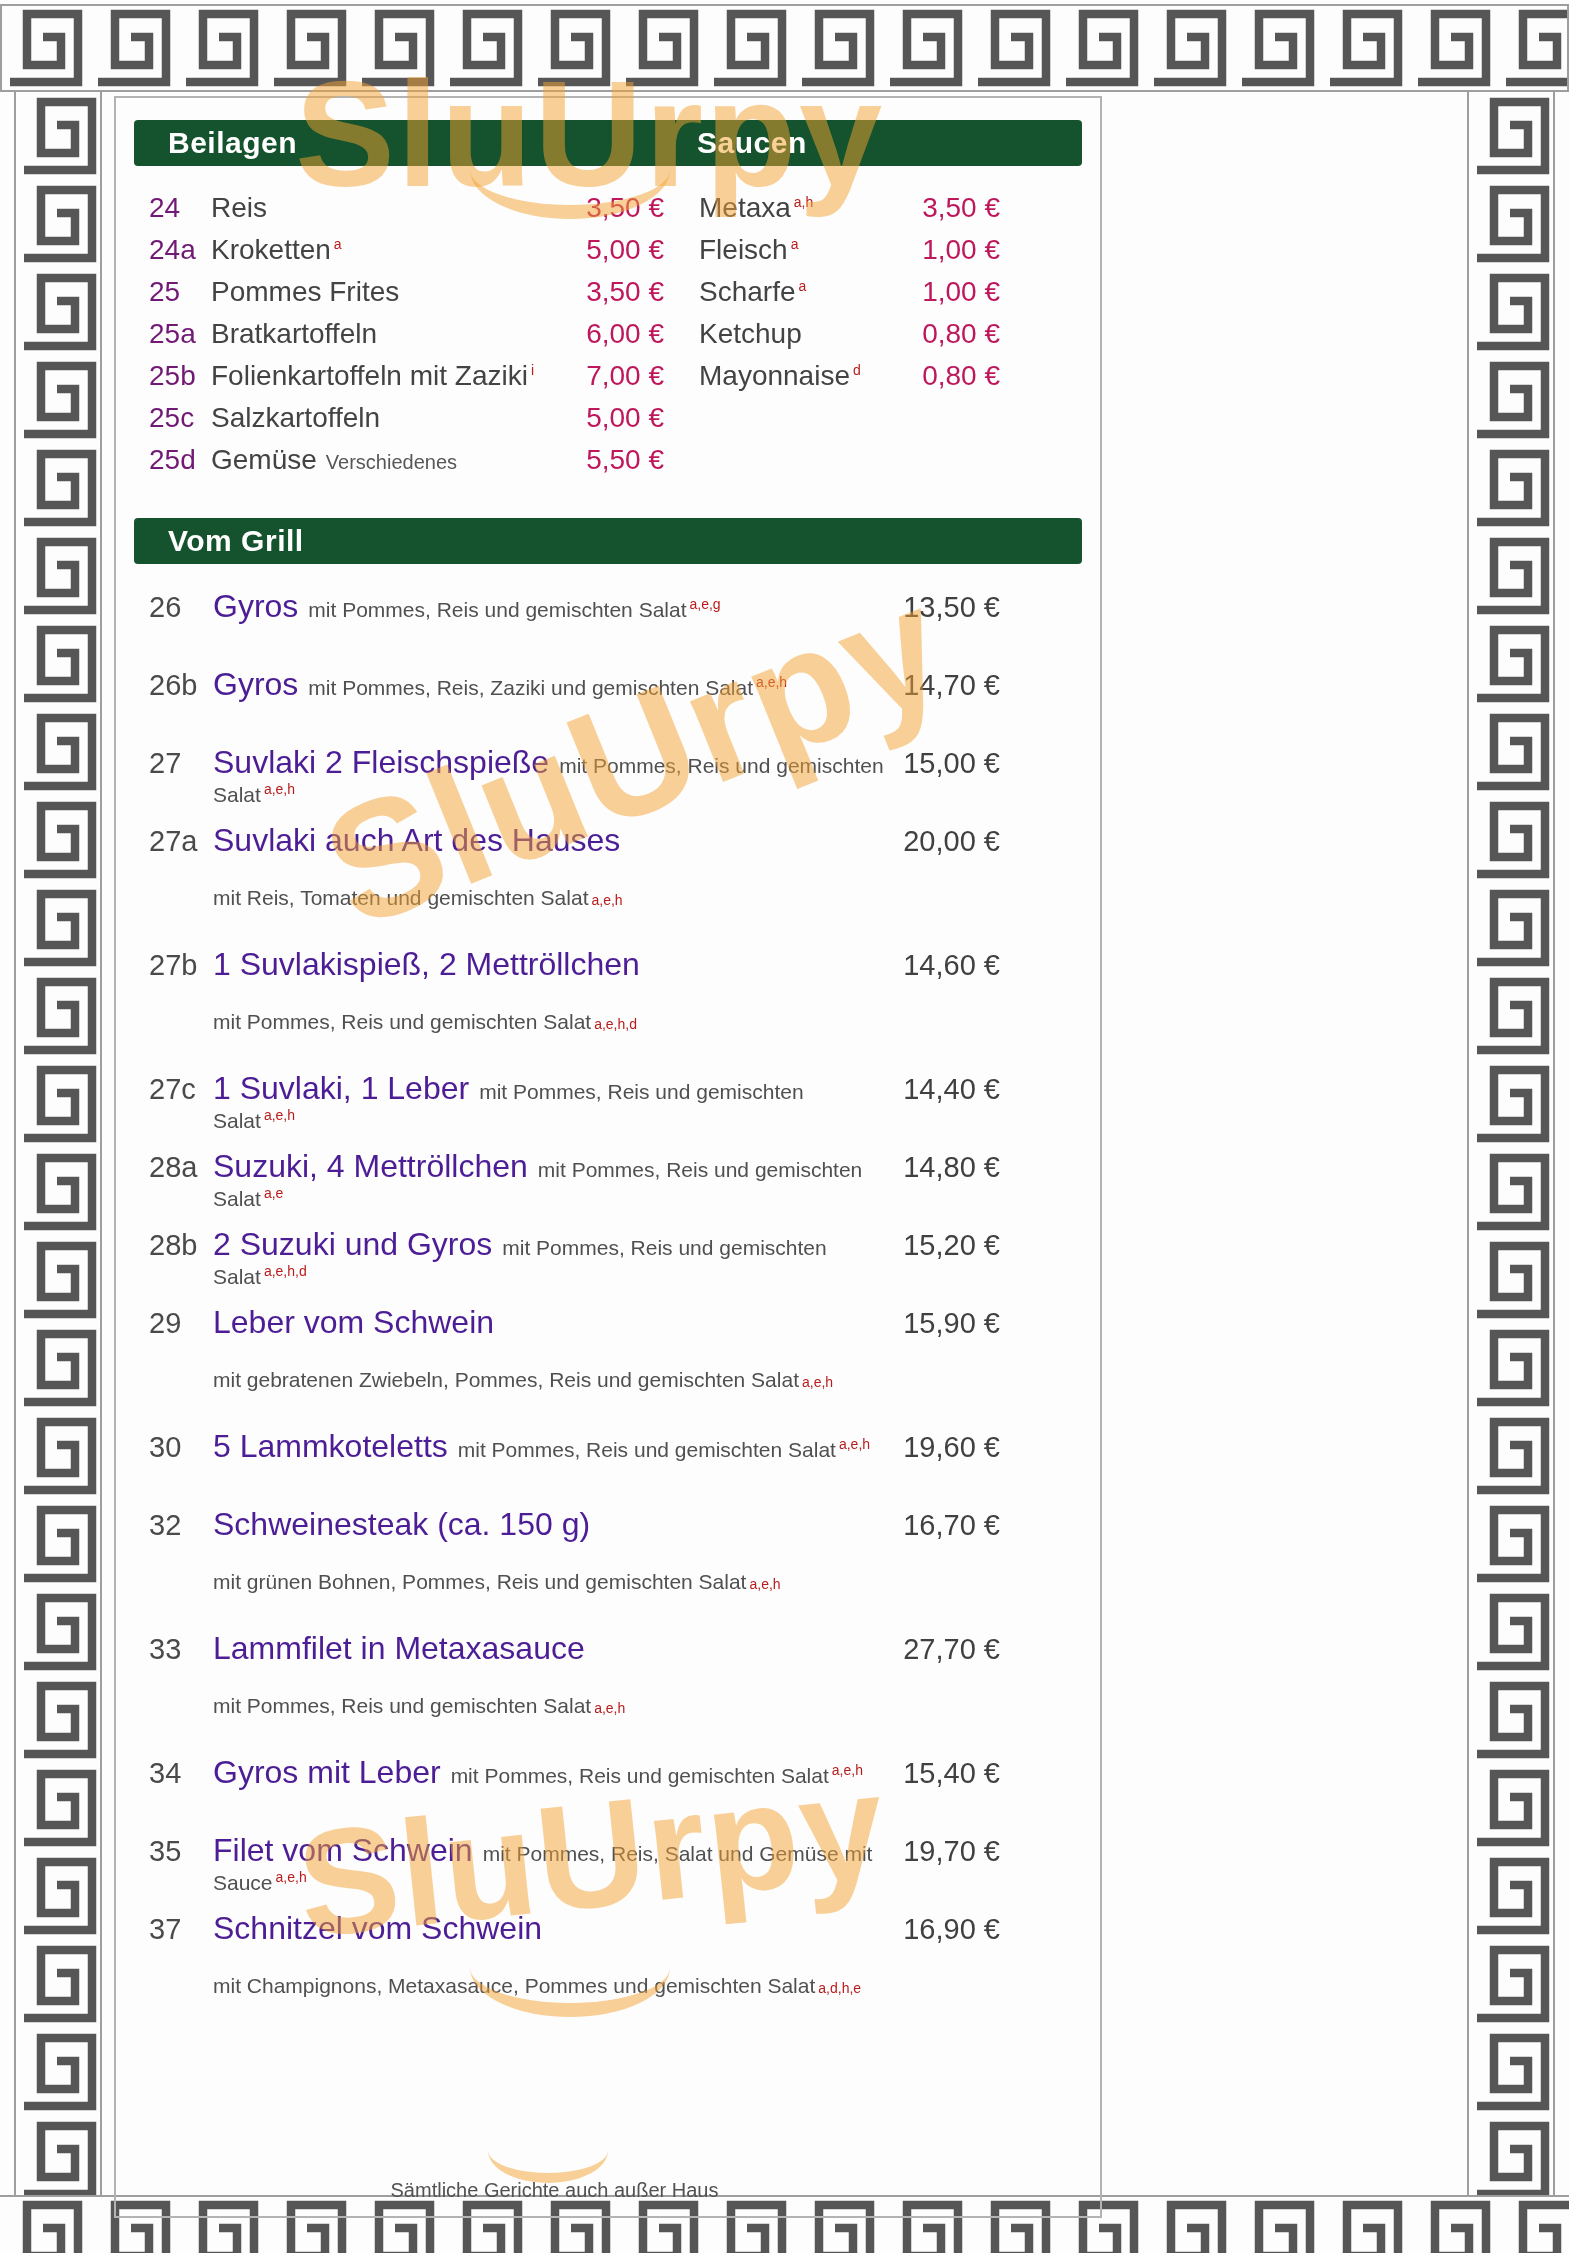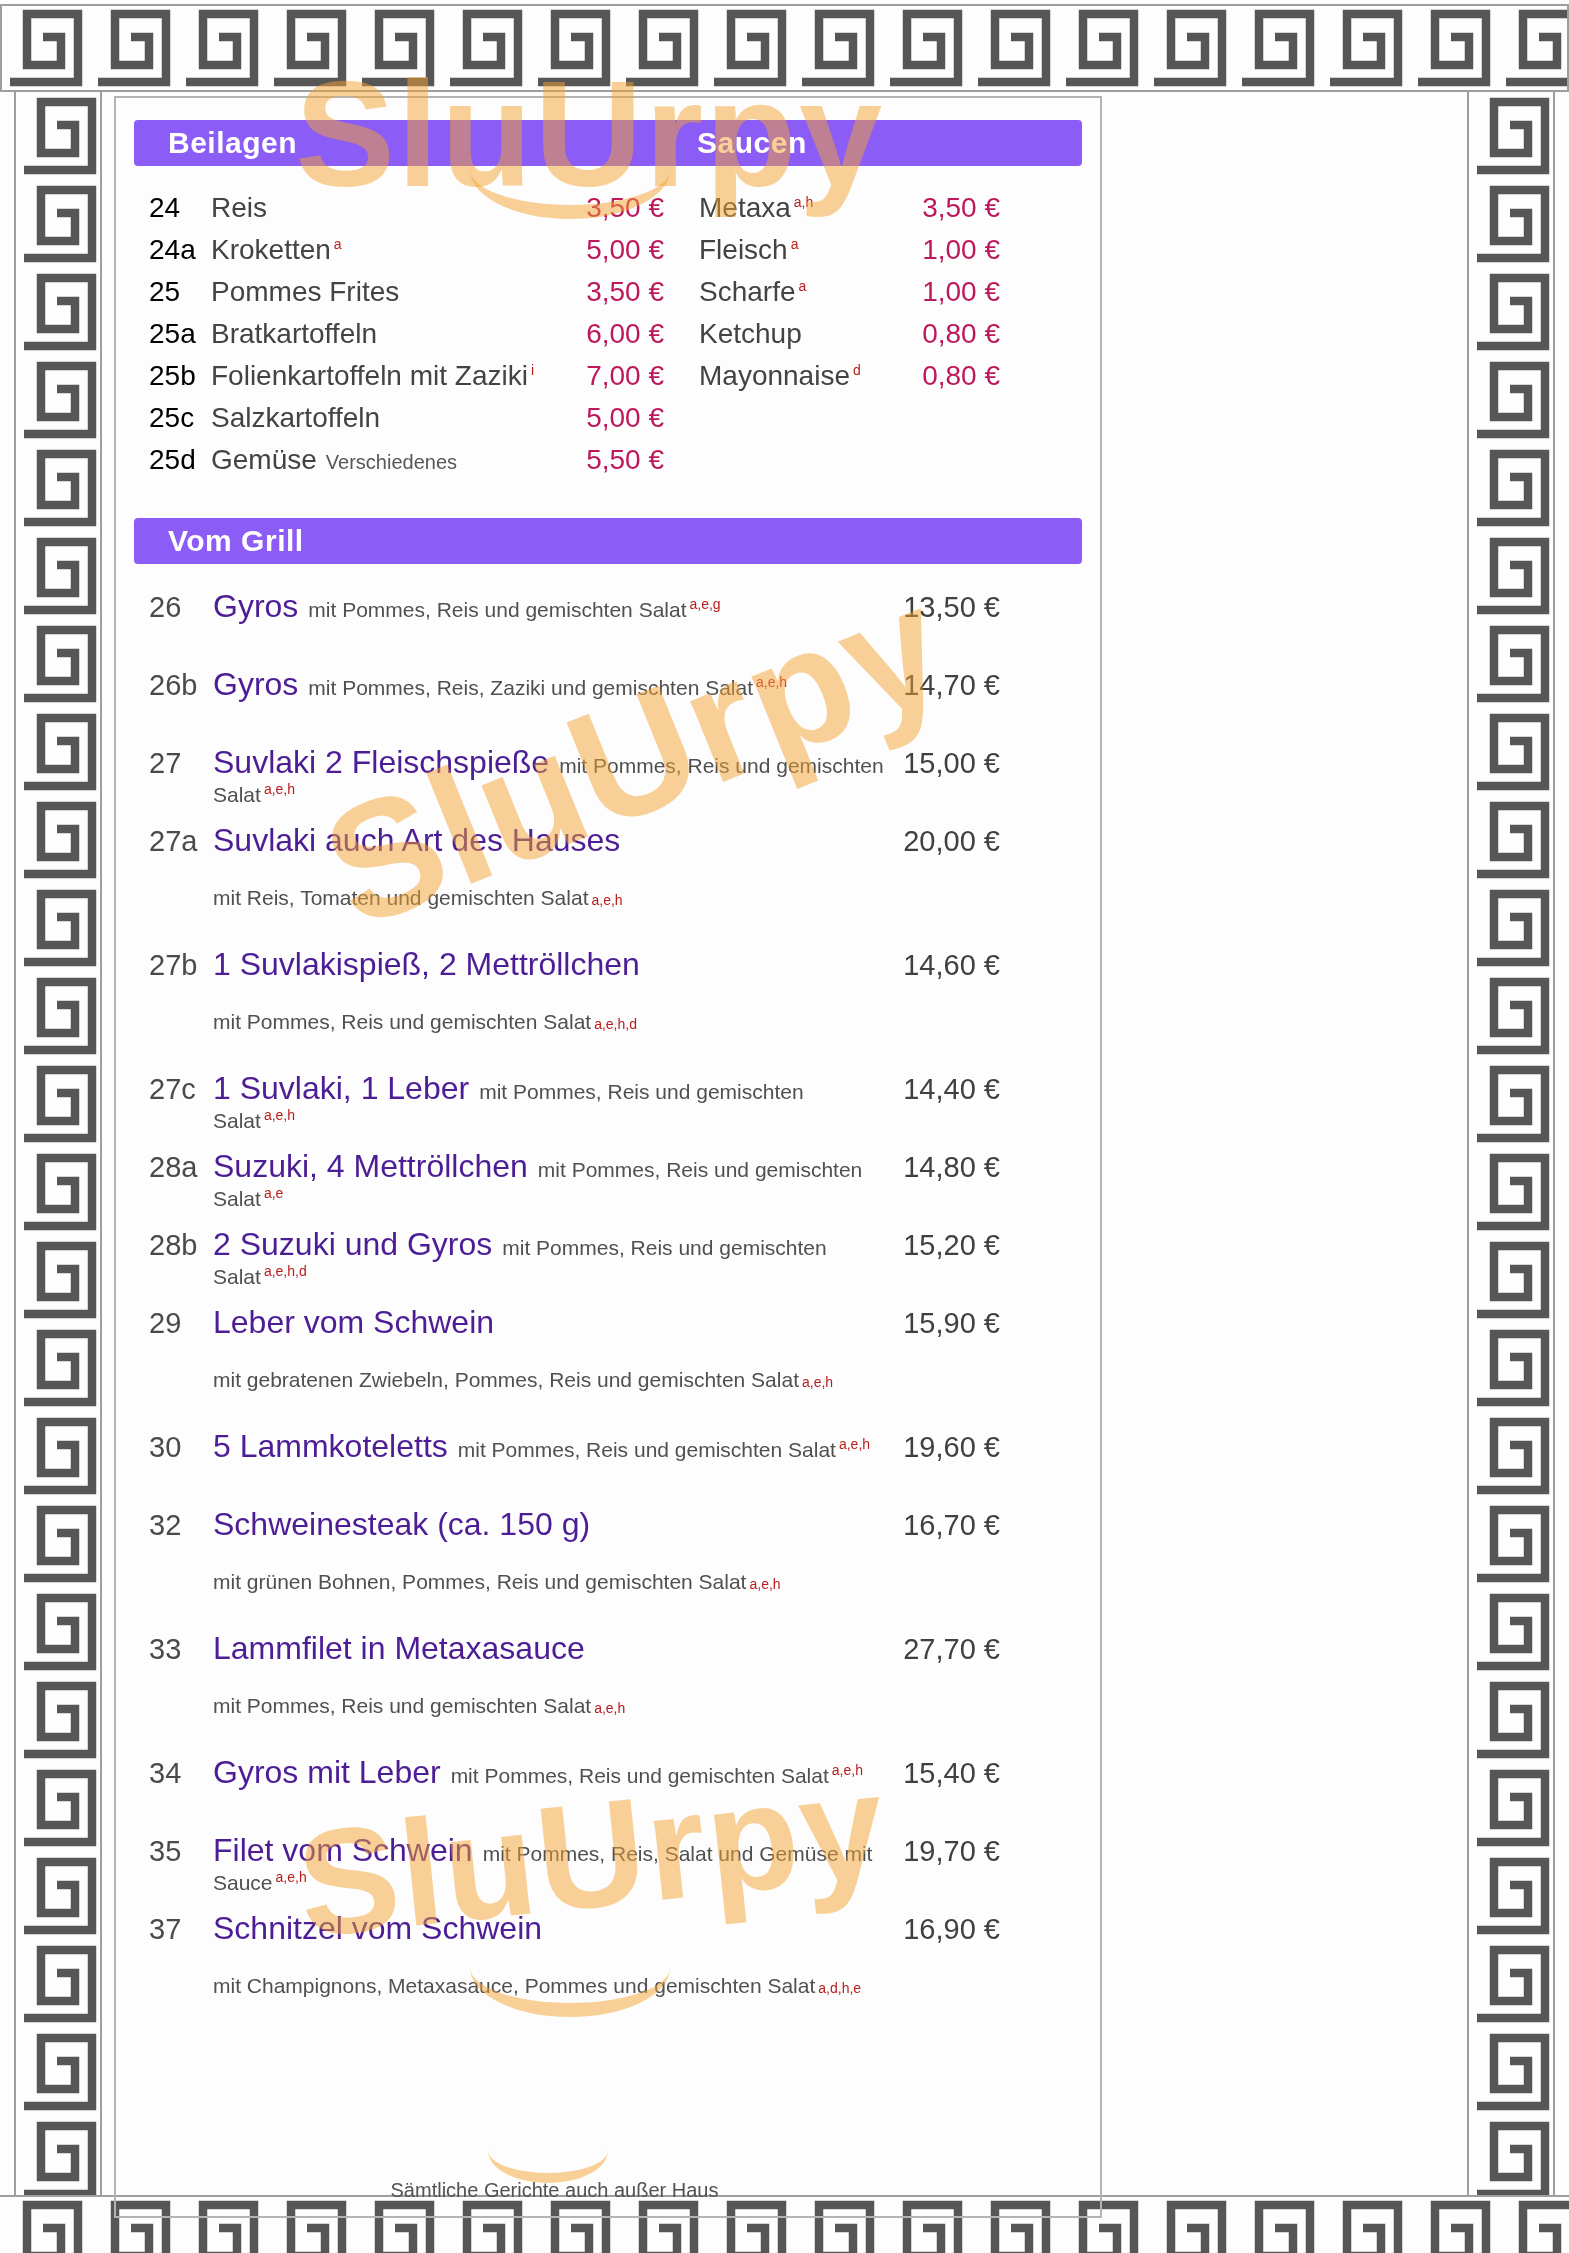--- a/index.html
+++ b/index.html
@@ -9,32 +9,32 @@
   
   .band{position:absolute;}
   .band path.key{fill:none; stroke:#565656; stroke-width:8.5px;}
   .band .rail{stroke:#9e9e9e; stroke-width:2px; fill:none;}
 
   
   .content{position:absolute; left:114px; top:96px; width:988px; height:2122px;
            border:2px solid #b3b3b3; box-sizing:border-box; background:transparent;}
 
   
-  .bar{position:relative; margin:22px 18px 0 18px; height:46px; background:#8b5cf6;
+  .bar{position:relative; margin:22px 18px 0 18px; height:46px; background:#14532d;
        border-radius:4px; display:flex; align-items:center;}
   .bar.bar2{margin-top:32px;}
   .bar-title{color:#ffffff; font-weight:bold; font-size:30px; padding-left:34px; letter-spacing:0.5px;}
   .bar .saucen-pos{position:absolute; left:563px; padding-left:0;}
 
   
   .cols{display:flex; margin:26px 0 0 33px; padding-right:100px;}
   .bcol{width:515px; flex:none;}
   .scol{flex:1; margin-left:35px;}
   .brow,.srow{display:flex; align-items:baseline; height:42px;}
-  .bnum{flex:none; width:62px; font-size:28px; color:#000000;}
+  .bnum{flex:none; width:62px; font-size:28px; color:#701a75;}
   .bname,.sname{font-size:28px; color:#434343;}
   .bdesc{font-size:20px; color:#575757; margin-left:6px;}
   .bprice,.sprice{margin-left:auto; font-size:28px; color:#be185d; white-space:nowrap;}
 
   
   .grill-list{margin:24px 0 0 33px; padding-right:100px;}
   .grow{display:flex; align-items:baseline; height:78px;}
   .gnum{flex:none; width:64px; font-size:29px; color:#4a4a4a;}
   .gtitle{min-width:0;}
   .gname{font-size:32px; color:#4c1d95;}

